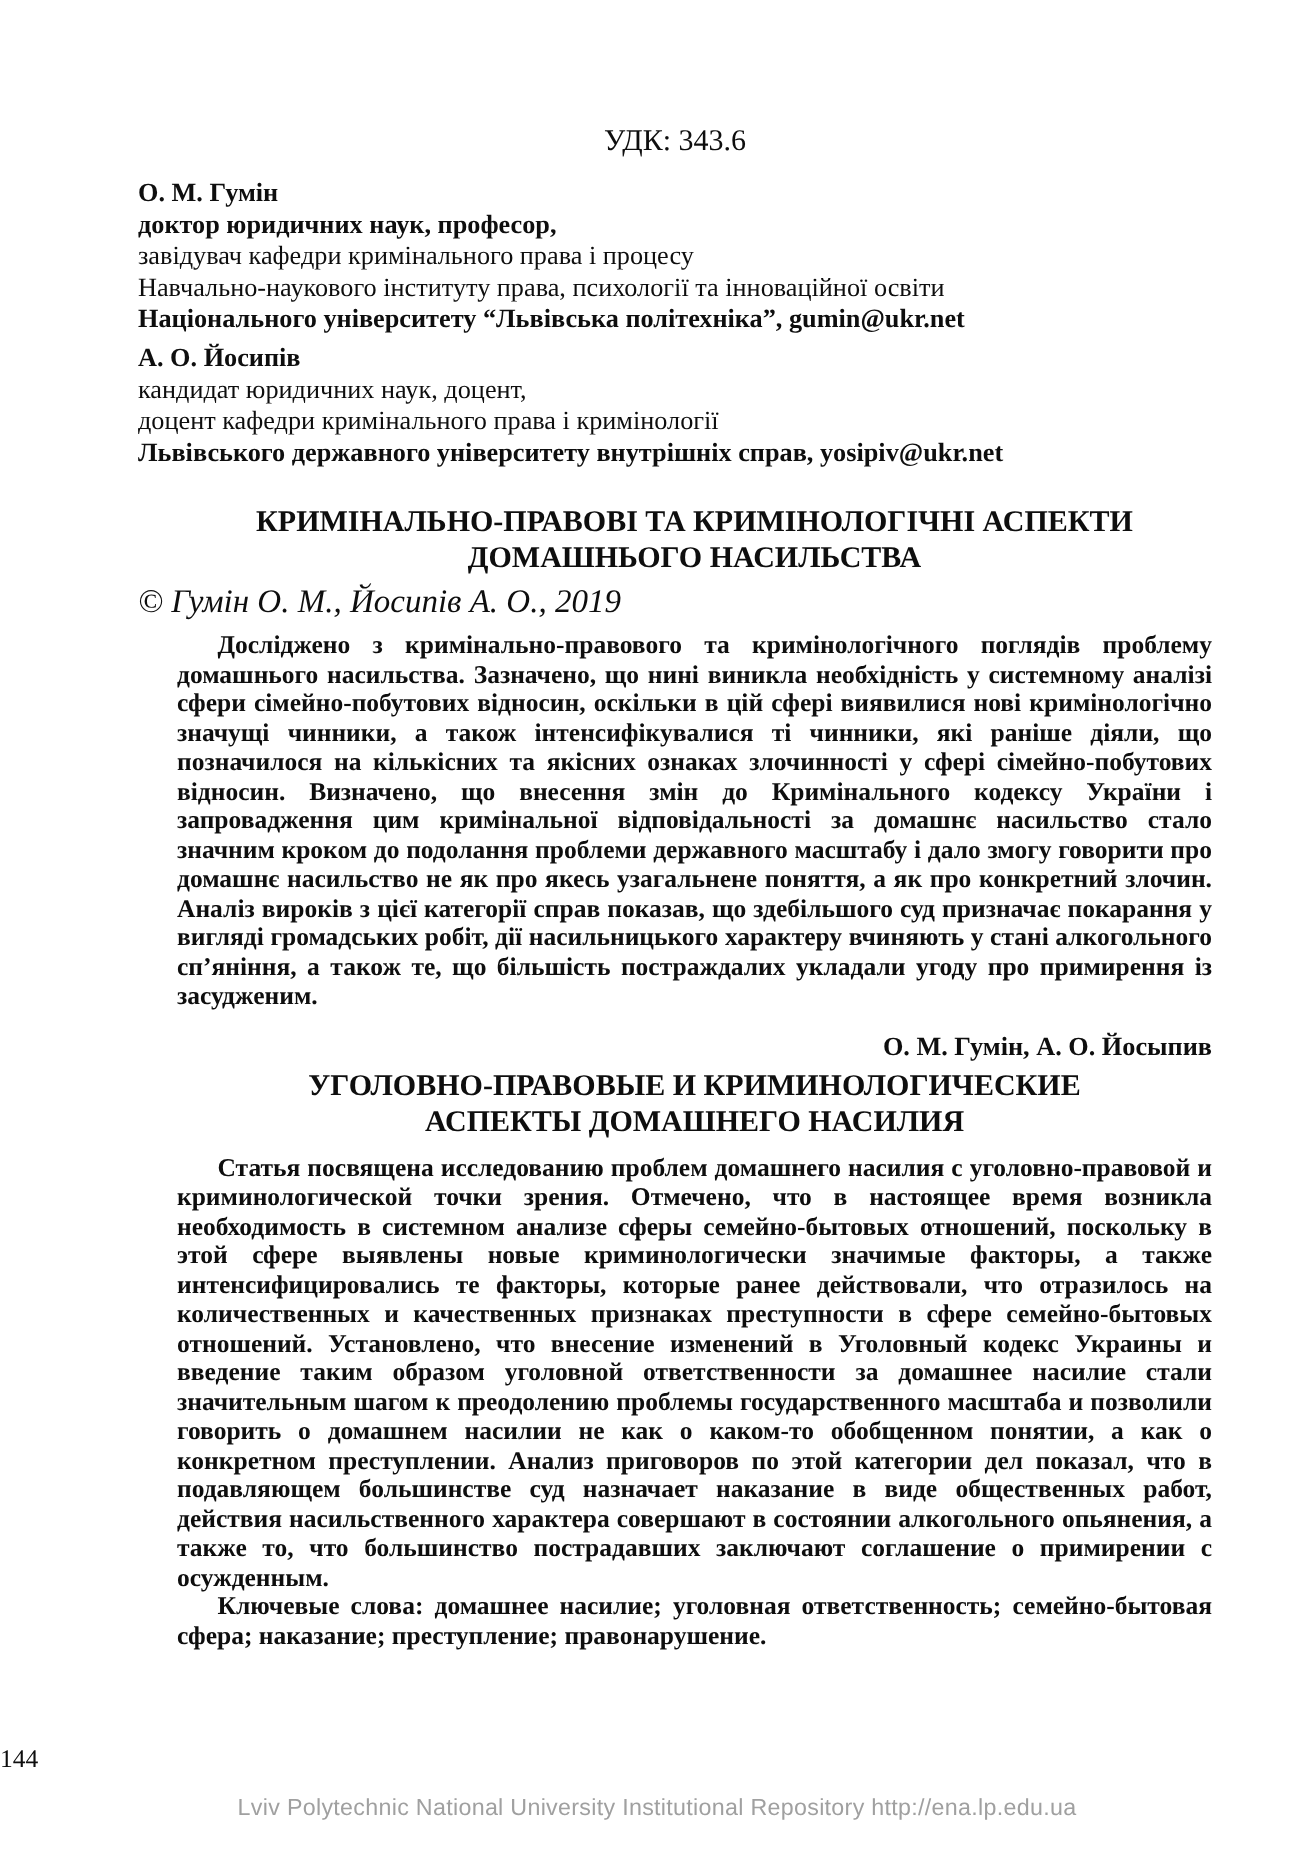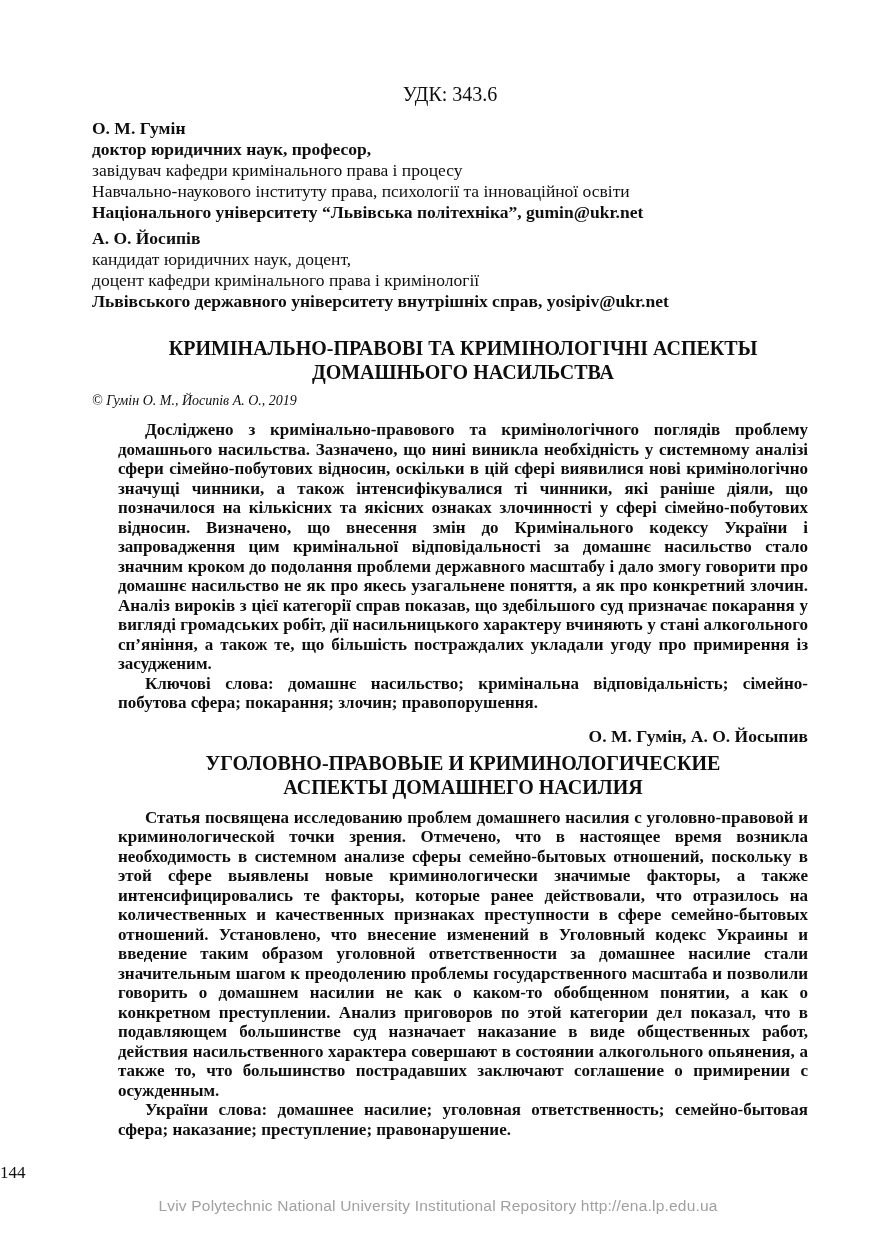--- a/index.html
+++ b/index.html
@@ -36,21 +36,21 @@
     margin-top: 24px;
     margin-left: 26px;
     text-align: center;
     font-weight: bold;
     font-size: 20px;
     line-height: 24px;
   }
   .copyright {
     margin-top: 7px;
     font-style: italic;
-    font-size: 14px;
+    font-size: 22px;
     line-height: 20px;
   }
   .abstract {
     margin-left: 26px;
     margin-top: 9px;
     text-align: justify;
     font-weight: bold;
     font-size: 17px;
     line-height: 19.5px;
   }
@@ -101,45 +101,41 @@
   </div>
 
   <div class="author-block second">
     <div class="author-name">А. О. Йосипів</div>
     <div class="plain-line">кандидат юридичних наук, доцент,</div>
     <div class="plain-line">доцент кафедри кримінального права і кримінології</div>
     <div class="bold-line">Львівського державного університету внутрішніх справ, yosipiv@ukr.net</div>
   </div>
 
   <div class="article-title ua">
-    <div>КРИМІНАЛЬНО-ПРАВОВІ ТА КРИМІНОЛОГІЧНІ АСПЕКТЫ</div>
+    <div>КРИМІНАЛЬНО-ПРАВОВІ ТА КРИМІНОЛОГІЧНІ АСПЕКТИ</div>
     <div>ДОМАШНЬОГО НАСИЛЬСТВА</div>
   </div>
 
   <div class="copyright">© Гумін О. М., Йосипів А. О., 2019</div>
 
   <div class="abstract ua">
     <p>Досліджено з кримінально-правового та кримінологічного поглядів проблему домашнього насильства. Зазначено, що нині виникла необхідність у системному аналізі сфери сімейно-побутових відносин, оскільки в цій сфері виявилися нові кримінологічно значущі чинники, а також інтенсифікувалися ті чинники, які раніше діяли, що позначилося на кількісних та якісних ознаках злочинності у сфері сімейно-побутових відносин. Визначено, що внесення змін до Кримінального кодексу України і запровадження цим кримінальної відповідальності за домашнє насильство стало значним кроком до подолання проблеми державного масштабу і дало змогу говорити про домашнє насильство не як про якесь узагальнене поняття, а як про конкретний злочин. Аналіз вироків з цієї категорії справ показав, що здебільшого суд призначає покарання у вигляді громадських робіт, дії насильницького характеру вчиняють у стані алкогольного сп’яніння, а також те, що більшість постраждалих укладали угоду про примирення із засудженим.</p>
-    <p>
-      <span>Ключові слова:</span>
-      <span>домашнє насильство; кримінальна відповідальність; сімейно-побутова сфера; покарання; злочин; правопорушення.</span>
-    </p>
   </div>
 
   <div class="authors-translit">О. М. Гумін, А. О. Йосыпив</div>
 
   <div class="article-title ru">
     <div>УГОЛОВНО-ПРАВОВЫЕ И КРИМИНОЛОГИЧЕСКИЕ</div>
     <div>АСПЕКТЫ ДОМАШНЕГО НАСИЛИЯ</div>
   </div>
 
   <div class="abstract ru">
     <p>Статья посвящена исследованию проблем домашнего насилия с уголовно-правовой и криминологической точки зрения. Отмечено, что в настоящее время возникла необходимость в системном анализе сферы семейно-бытовых отношений, поскольку в этой сфере выявлены новые криминологически значимые факторы, а также интенсифицировались те факторы, которые ранее действовали, что отразилось на количественных и качественных признаках преступности в сфере семейно-бытовых отношений. Установлено, что внесение изменений в Уголовный кодекс Украины и введение таким образом уголовной ответственности за домашнее насилие стали значительным шагом к преодолению проблемы государственного масштаба и позволили говорить о домашнем насилии не как о каком-то обобщенном понятии, а как о конкретном преступлении. Анализ приговоров по этой категории дел показал, что в подавляющем большинстве суд назначает наказание в виде общественных работ, действия насильственного характера совершают в состоянии алкогольного опьянения, а также то, что большинство пострадавших заключают соглашение о примирении с осужденным.</p>
     <p>
-      <span>України слова:</span>
+      <span>Ключевые слова:</span>
       <span>домашнее насилие; уголовная ответственность; семейно-бытовая сфера; наказание; преступление; правонарушение.</span>
     </p>
   </div>
 
 </div>
 
 <div class="page-number">144</div>
 
 <div class="repo-footer">Lviv Polytechnic National University Institutional Repository http://ena.lp.edu.ua</div>
 

